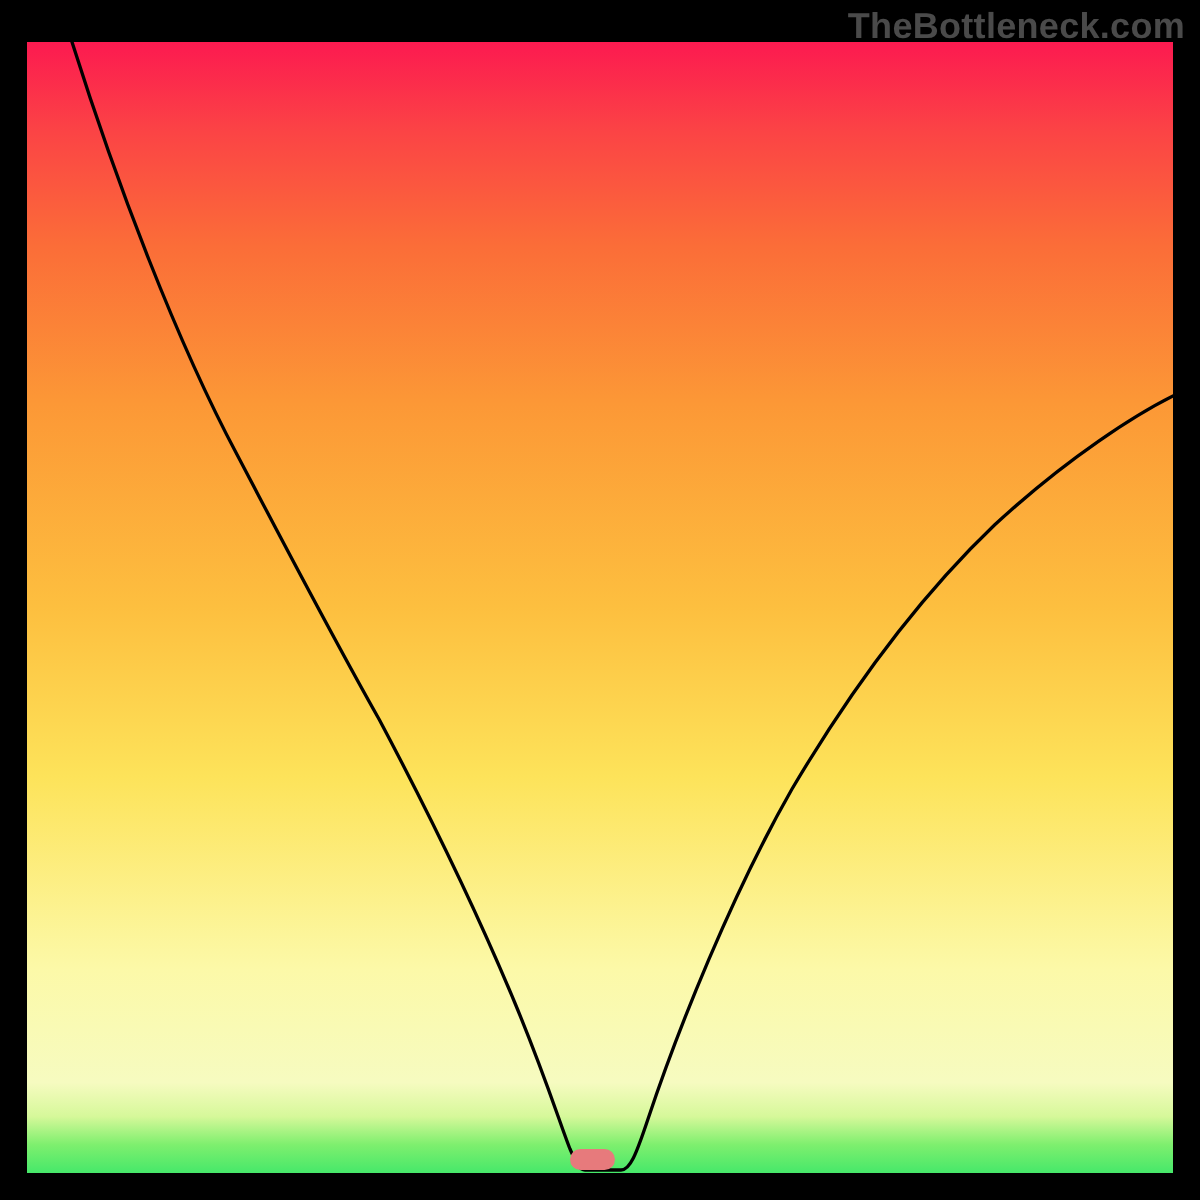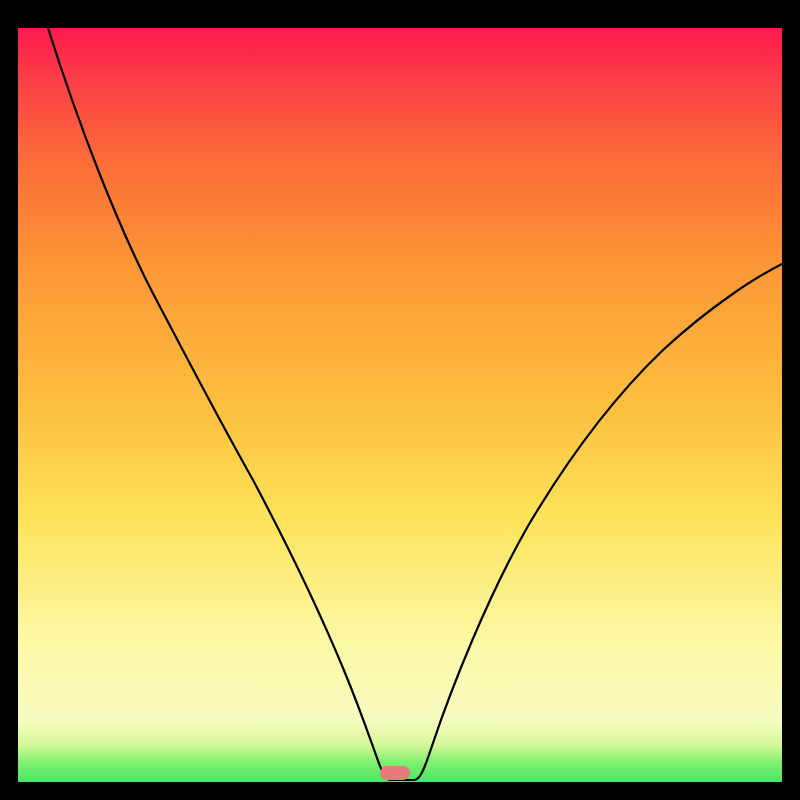--- a/index.html
+++ b/index.html
@@ -70,20 +70,21 @@
     border-radius: 7px;
     background: #e77a7c;
     z-index: 20;
   }
 </style>
 </head>
 <body>
 
 <div class="frame">
 
+  <div class="watermark">TheBottleneck.com</div>
 
   <div class="plot-area"></div>
 
   <svg class="curve" viewBox="0 0 764 754" preserveAspectRatio="none">
     <path d="M 30 0
              C 60 95, 100 200, 140 275
              C 170 332, 200 390, 235 452
              C 270 518, 300 580, 325 640
              C 345 688, 355 720, 362 738
              C 366 747, 368 752, 372 752

